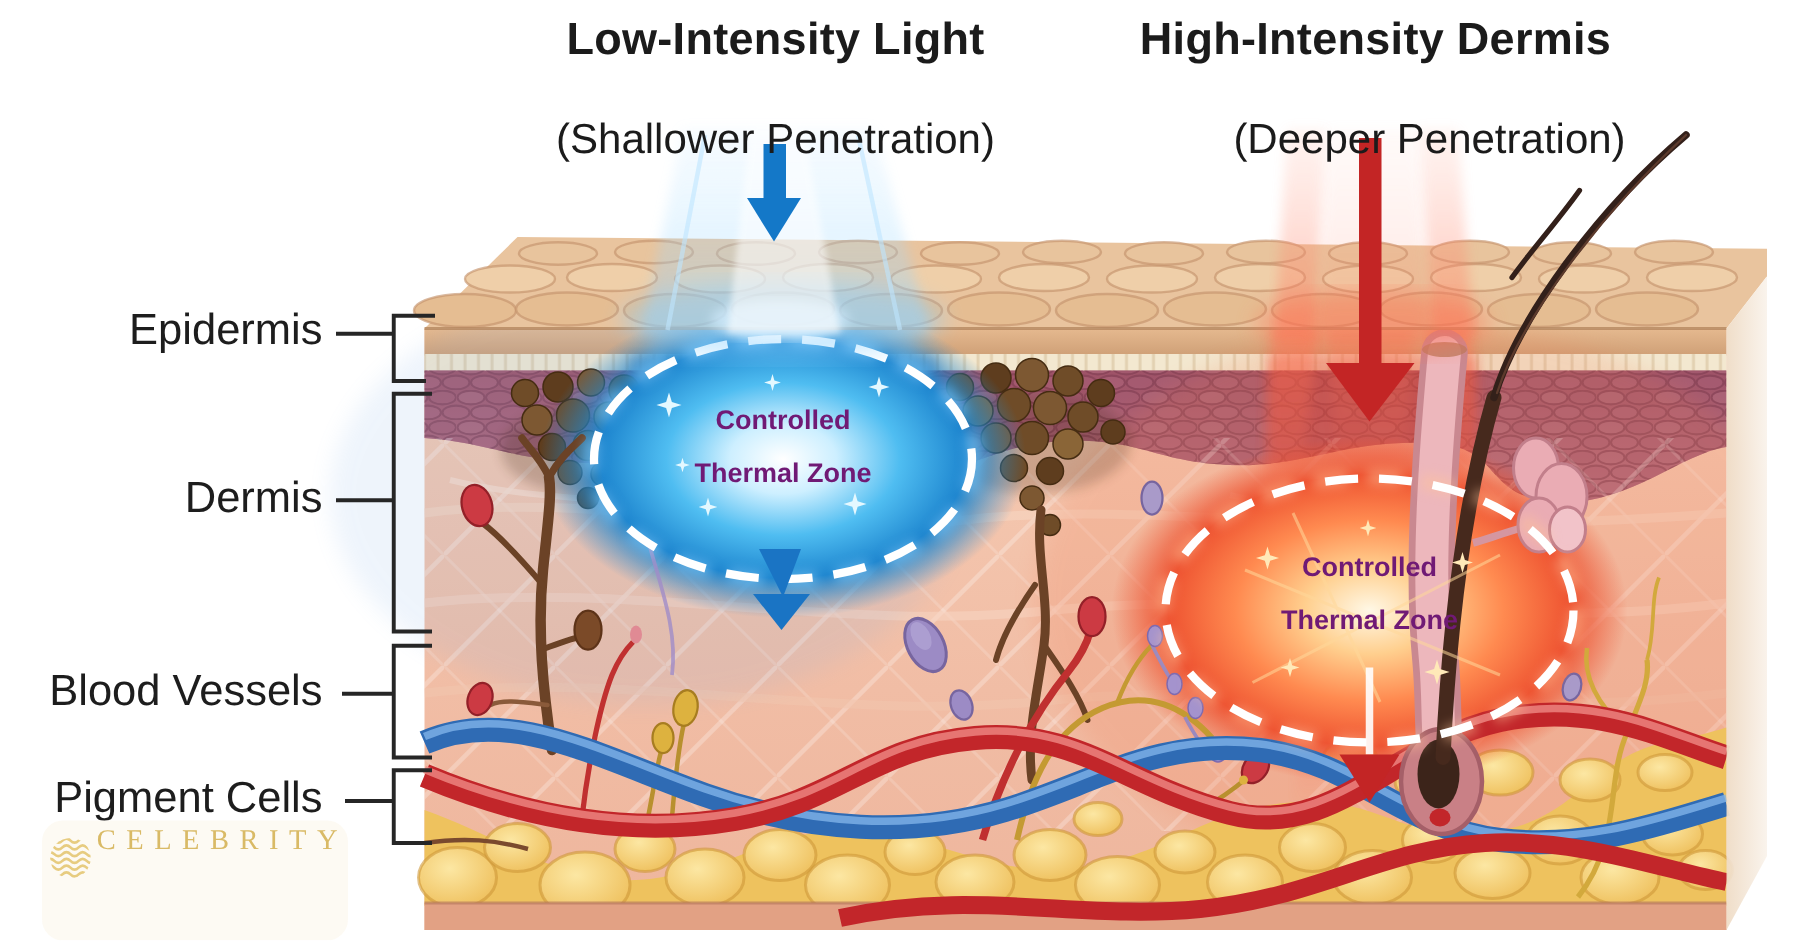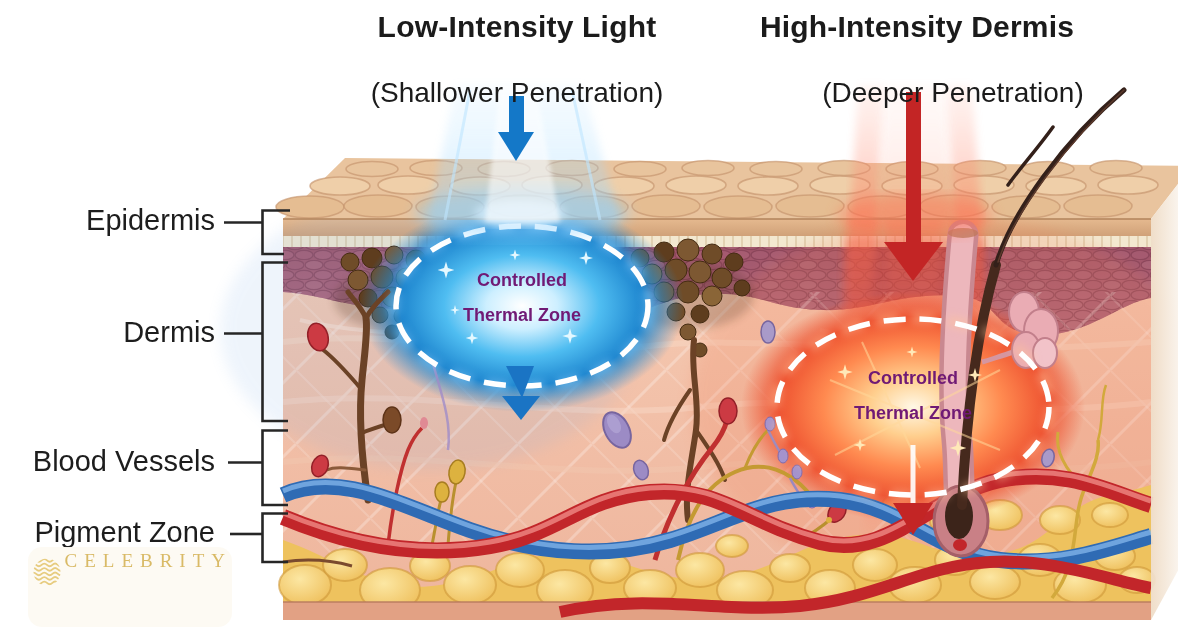--- a/index.html
+++ b/index.html
@@ -441,21 +441,21 @@
 </svg>
 
 <div class="txt title-head" style="left:340px;top:10px;width:354px;">Low-Intensity Light</div>
 <div class="txt title-sub" style="left:340px;top:48px;width:354px;">(Shallower Penetration)</div>
 <div class="txt title-head" style="left:740px;top:10px;width:354px;">High-Intensity Dermis</div>
 <div class="txt title-sub" style="left:776px;top:48px;width:354px;">(Deeper Penetration)</div>
 
 <div class="txt layer-label" style="top:204px;">Epidermis</div>
 <div class="txt layer-label" style="top:445px;">Blood Vessels</div>
 <div class="txt layer-label" style="top:316px;">Dermis</div>
-<div class="txt layer-label" style="top:516px;">Pigment Zone</div>
+<div class="txt layer-label" style="top:516px;">Pigment Cells</div>
 
 <div class="txt zone-line" style="left:392px;top:270px;">Controlled</div>
 <div class="txt zone-line" style="left:392px;top:305px;">Thermal Zone</div>
 <div class="txt zone-line" style="left:783px;top:368px;">Controlled</div>
 <div class="txt zone-line" style="left:783px;top:403px;">Thermal Zone</div>
 
 <div class="logo-card">
   <svg class="logo-emblem" viewBox="0 0 40 40">
     <defs>
           <clipPath id="embClip">

